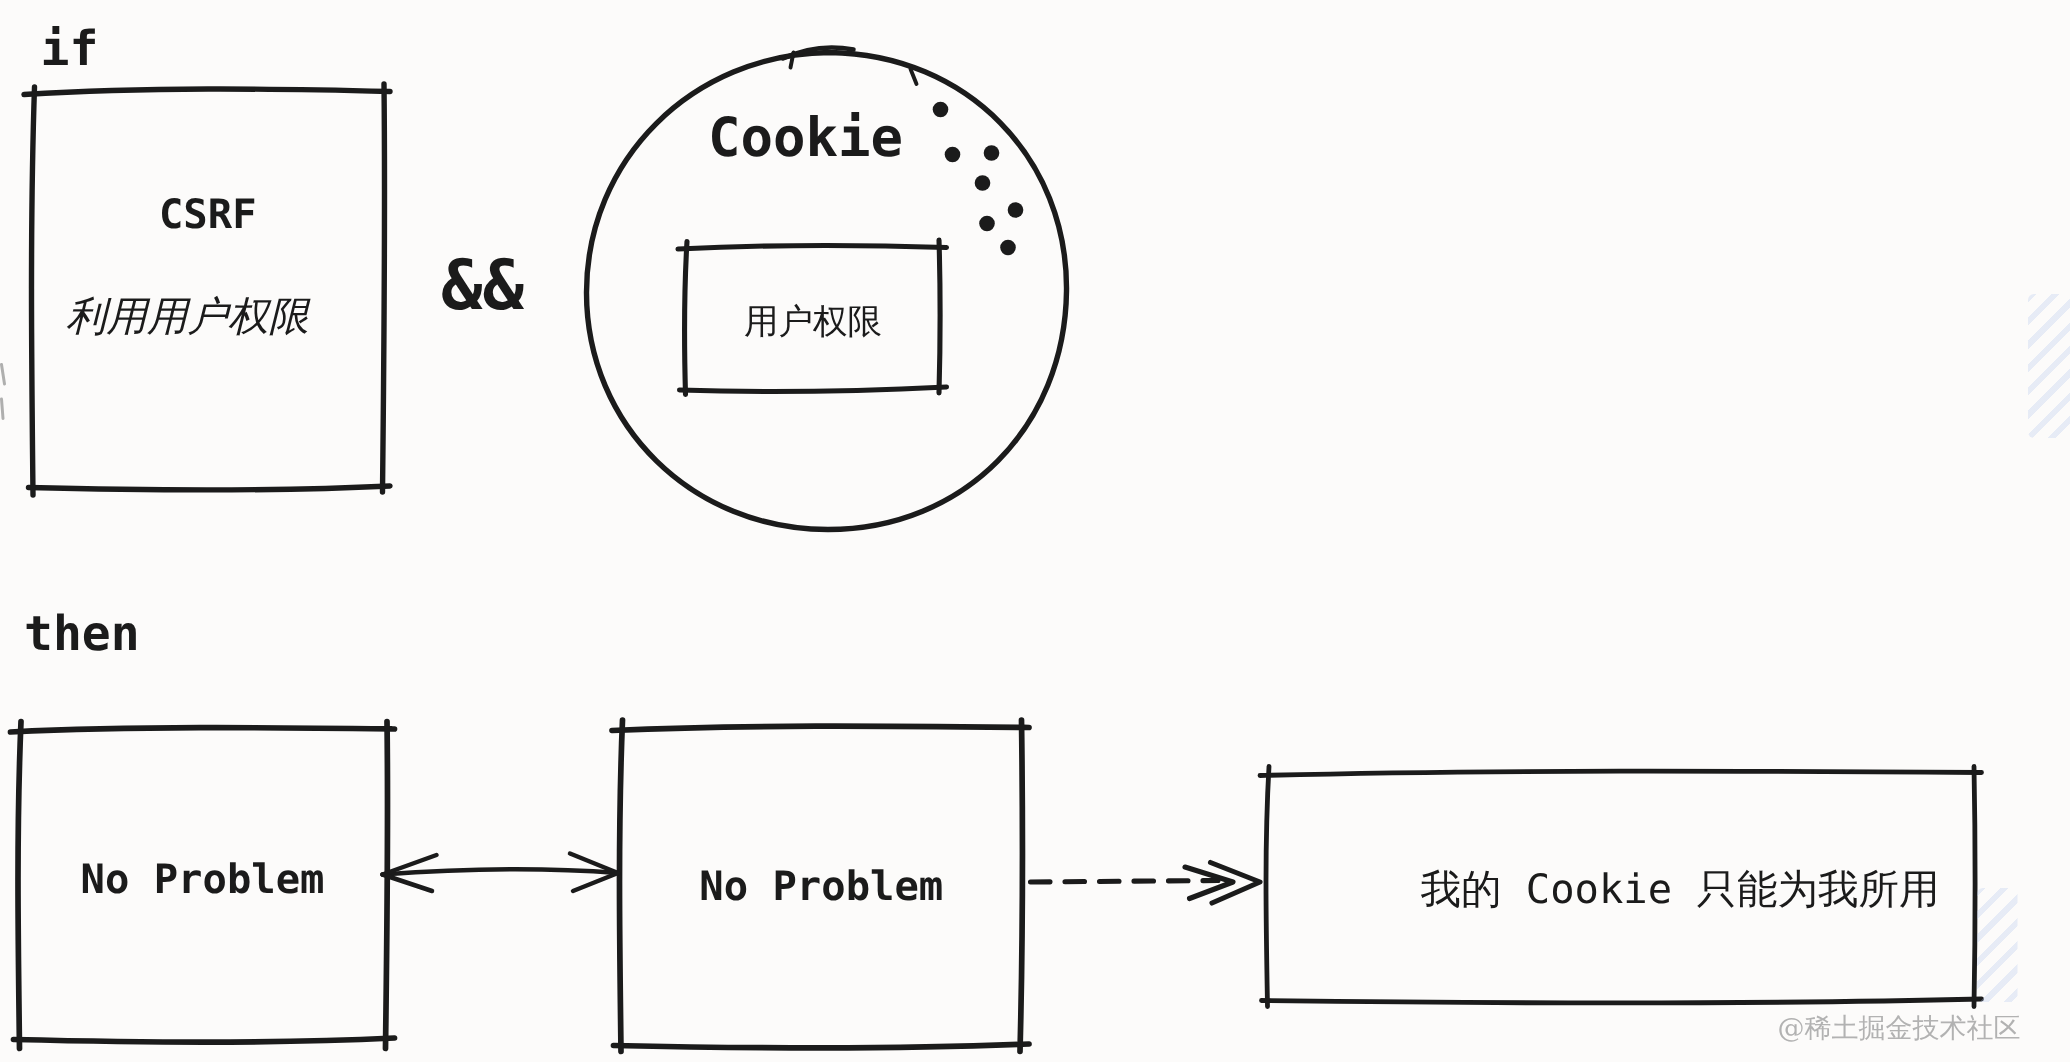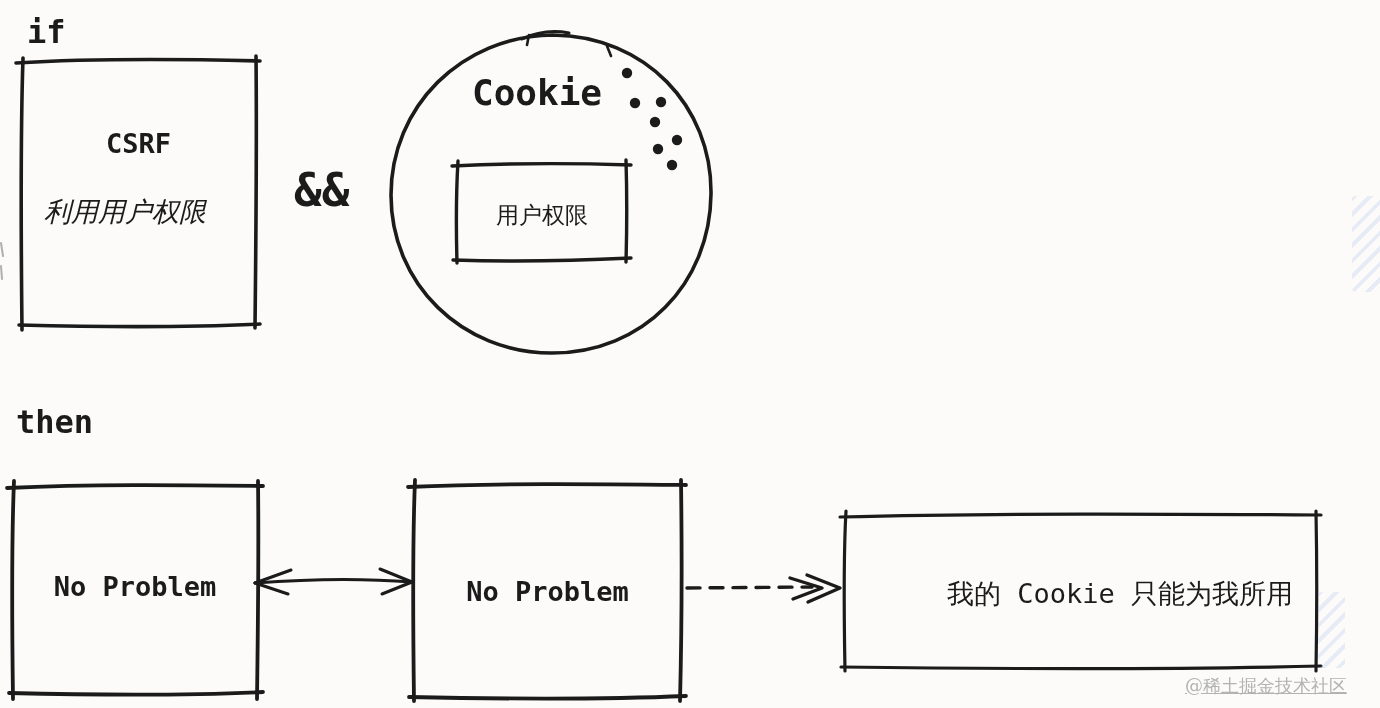--- a/index.html
+++ b/index.html
@@ -130,13 +130,13 @@
 <div class="label cjk center" style="left:457px; top:204px; width:170px; font-size:23px;">用户权限</div>
 
 <div class="label kw" style="left:16px; top:406px;">then</div>
 
 <div class="label box-title center" style="left:12px; top:573px; width:246px;">No Problem</div>
 
 <div class="label box-title center" style="left:413px; top:578px; width:269px;">No Problem</div>
 
 <div class="label box-title cjk center" style="left:842px; top:580px; width:556px; font-size:27px;">我的 Cookie 只能为我所用</div>
 
-<div class="label watermark" style="right:33px; top:677px;text-decoration:underline;">@稀土掘金技术社区</div>
+<div class="label watermark" style="right:33px; top:677px;">@稀土掘金技术社区</div>
 
 </body></html>

